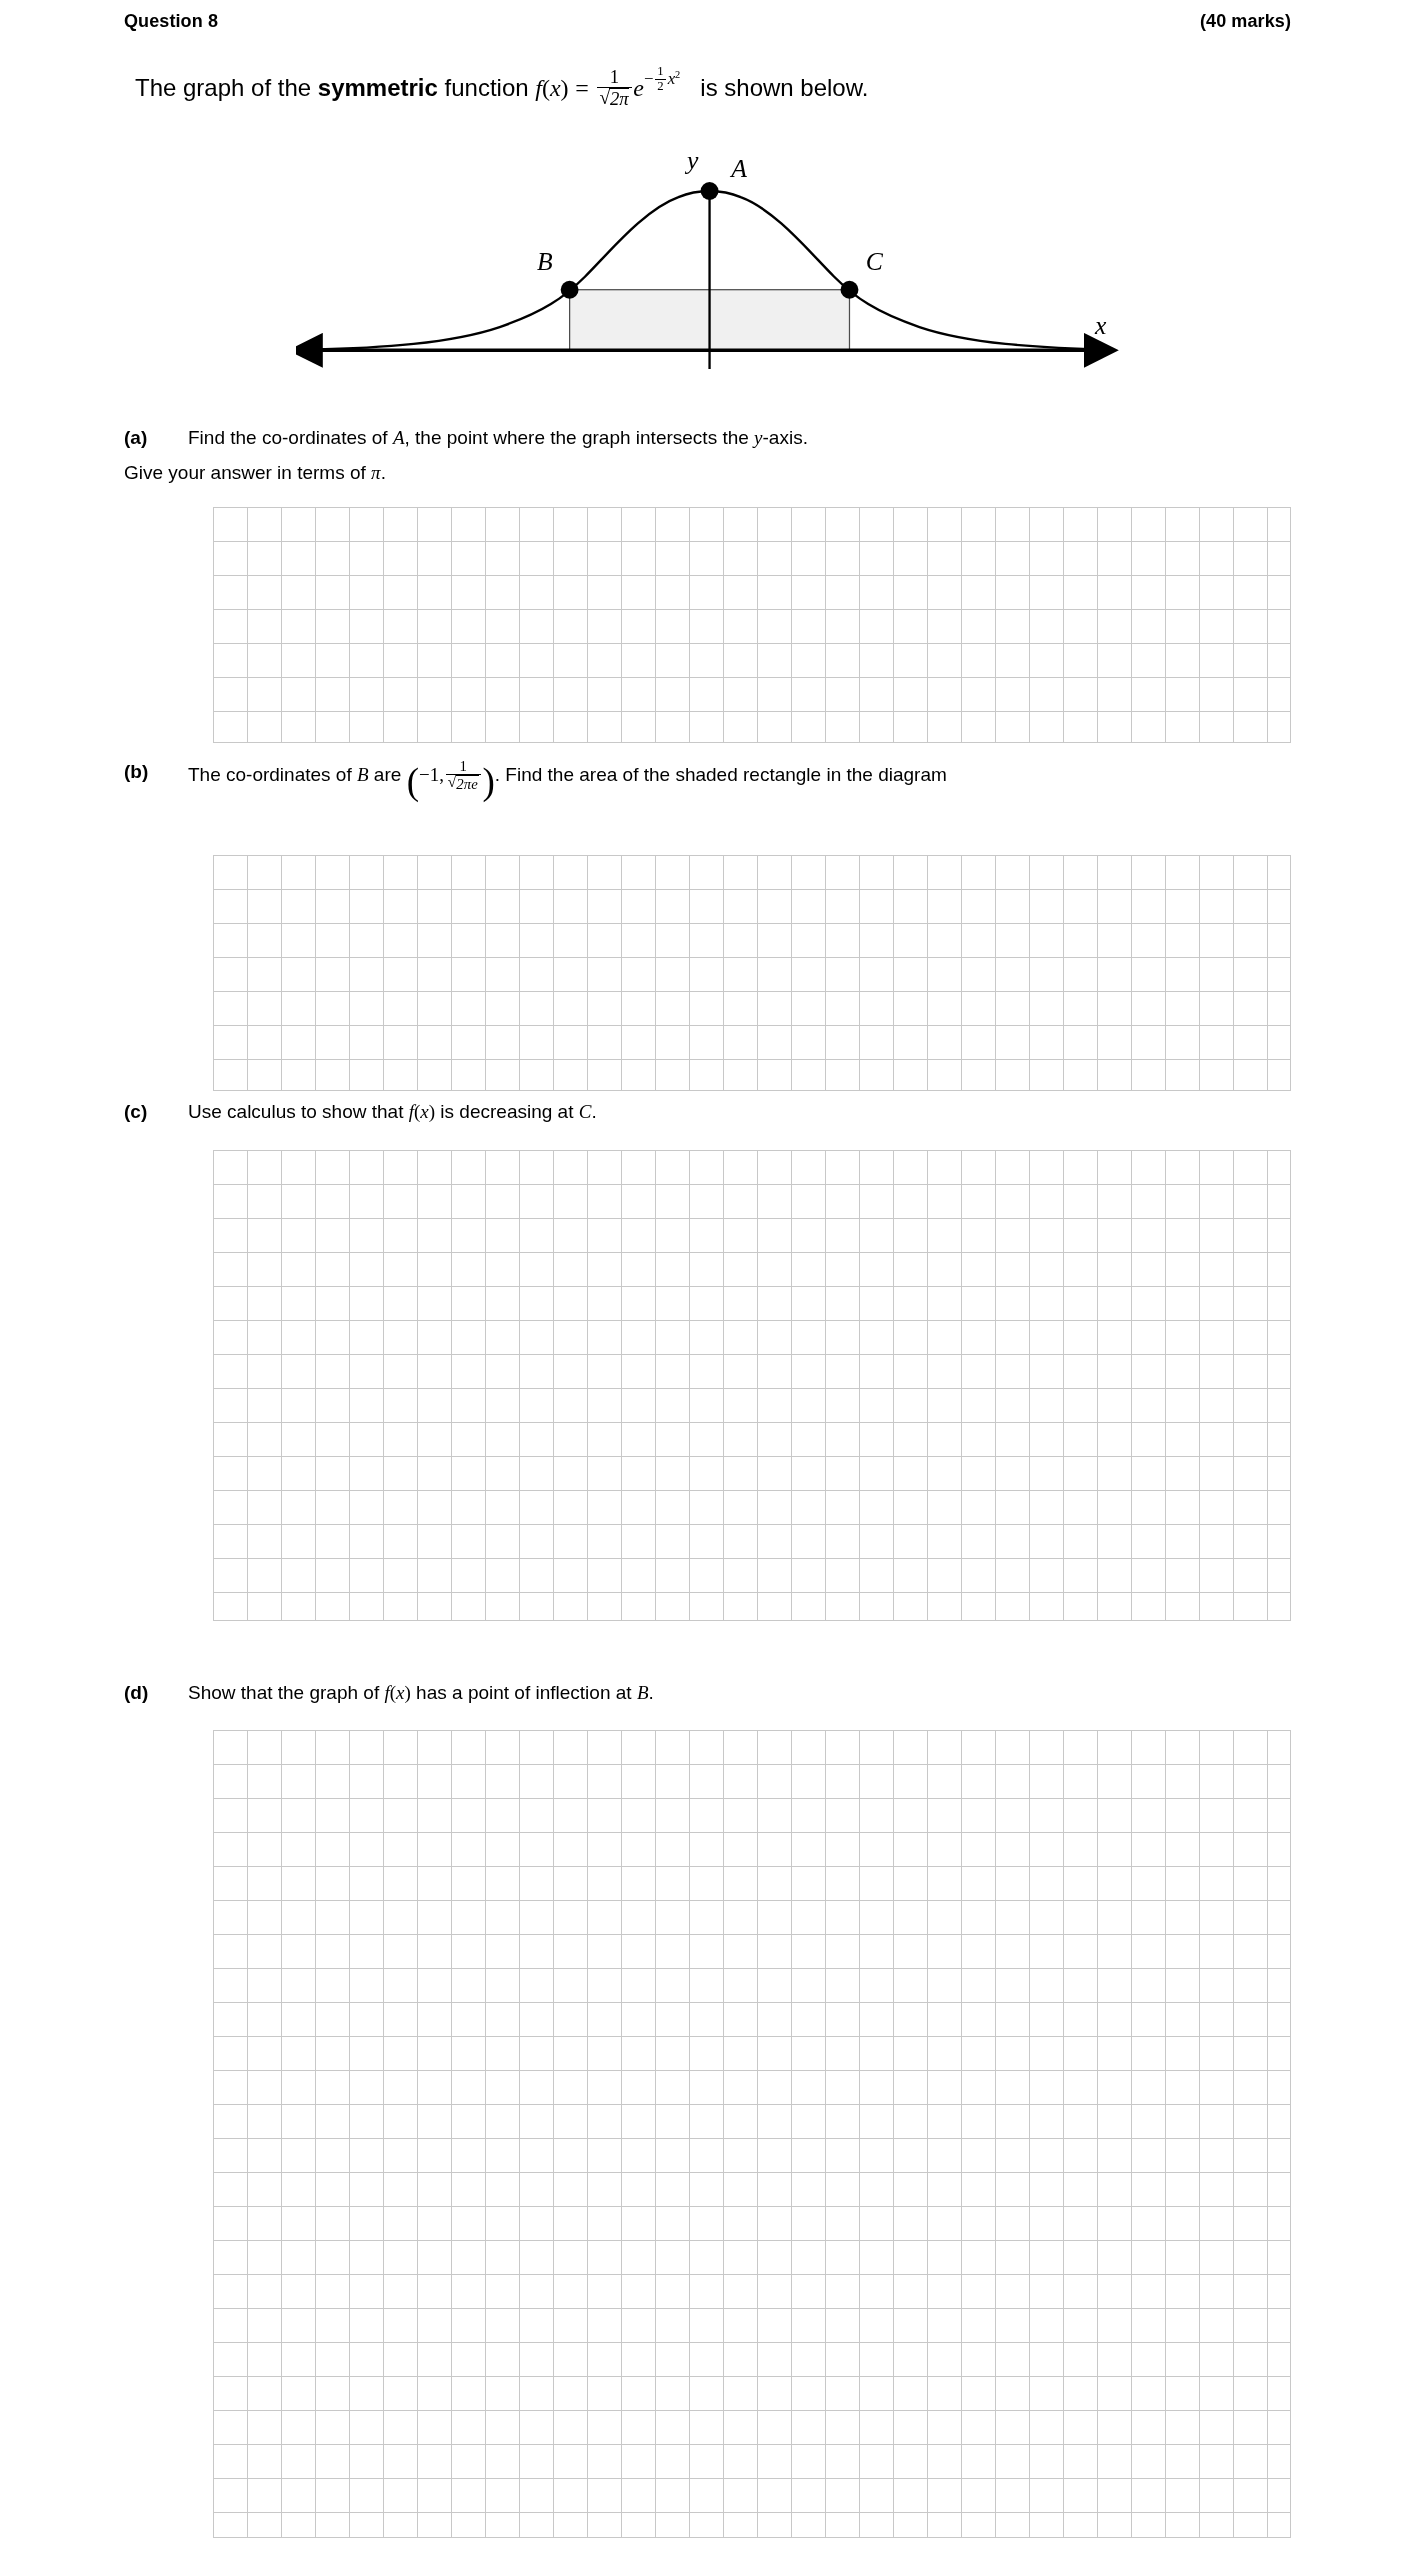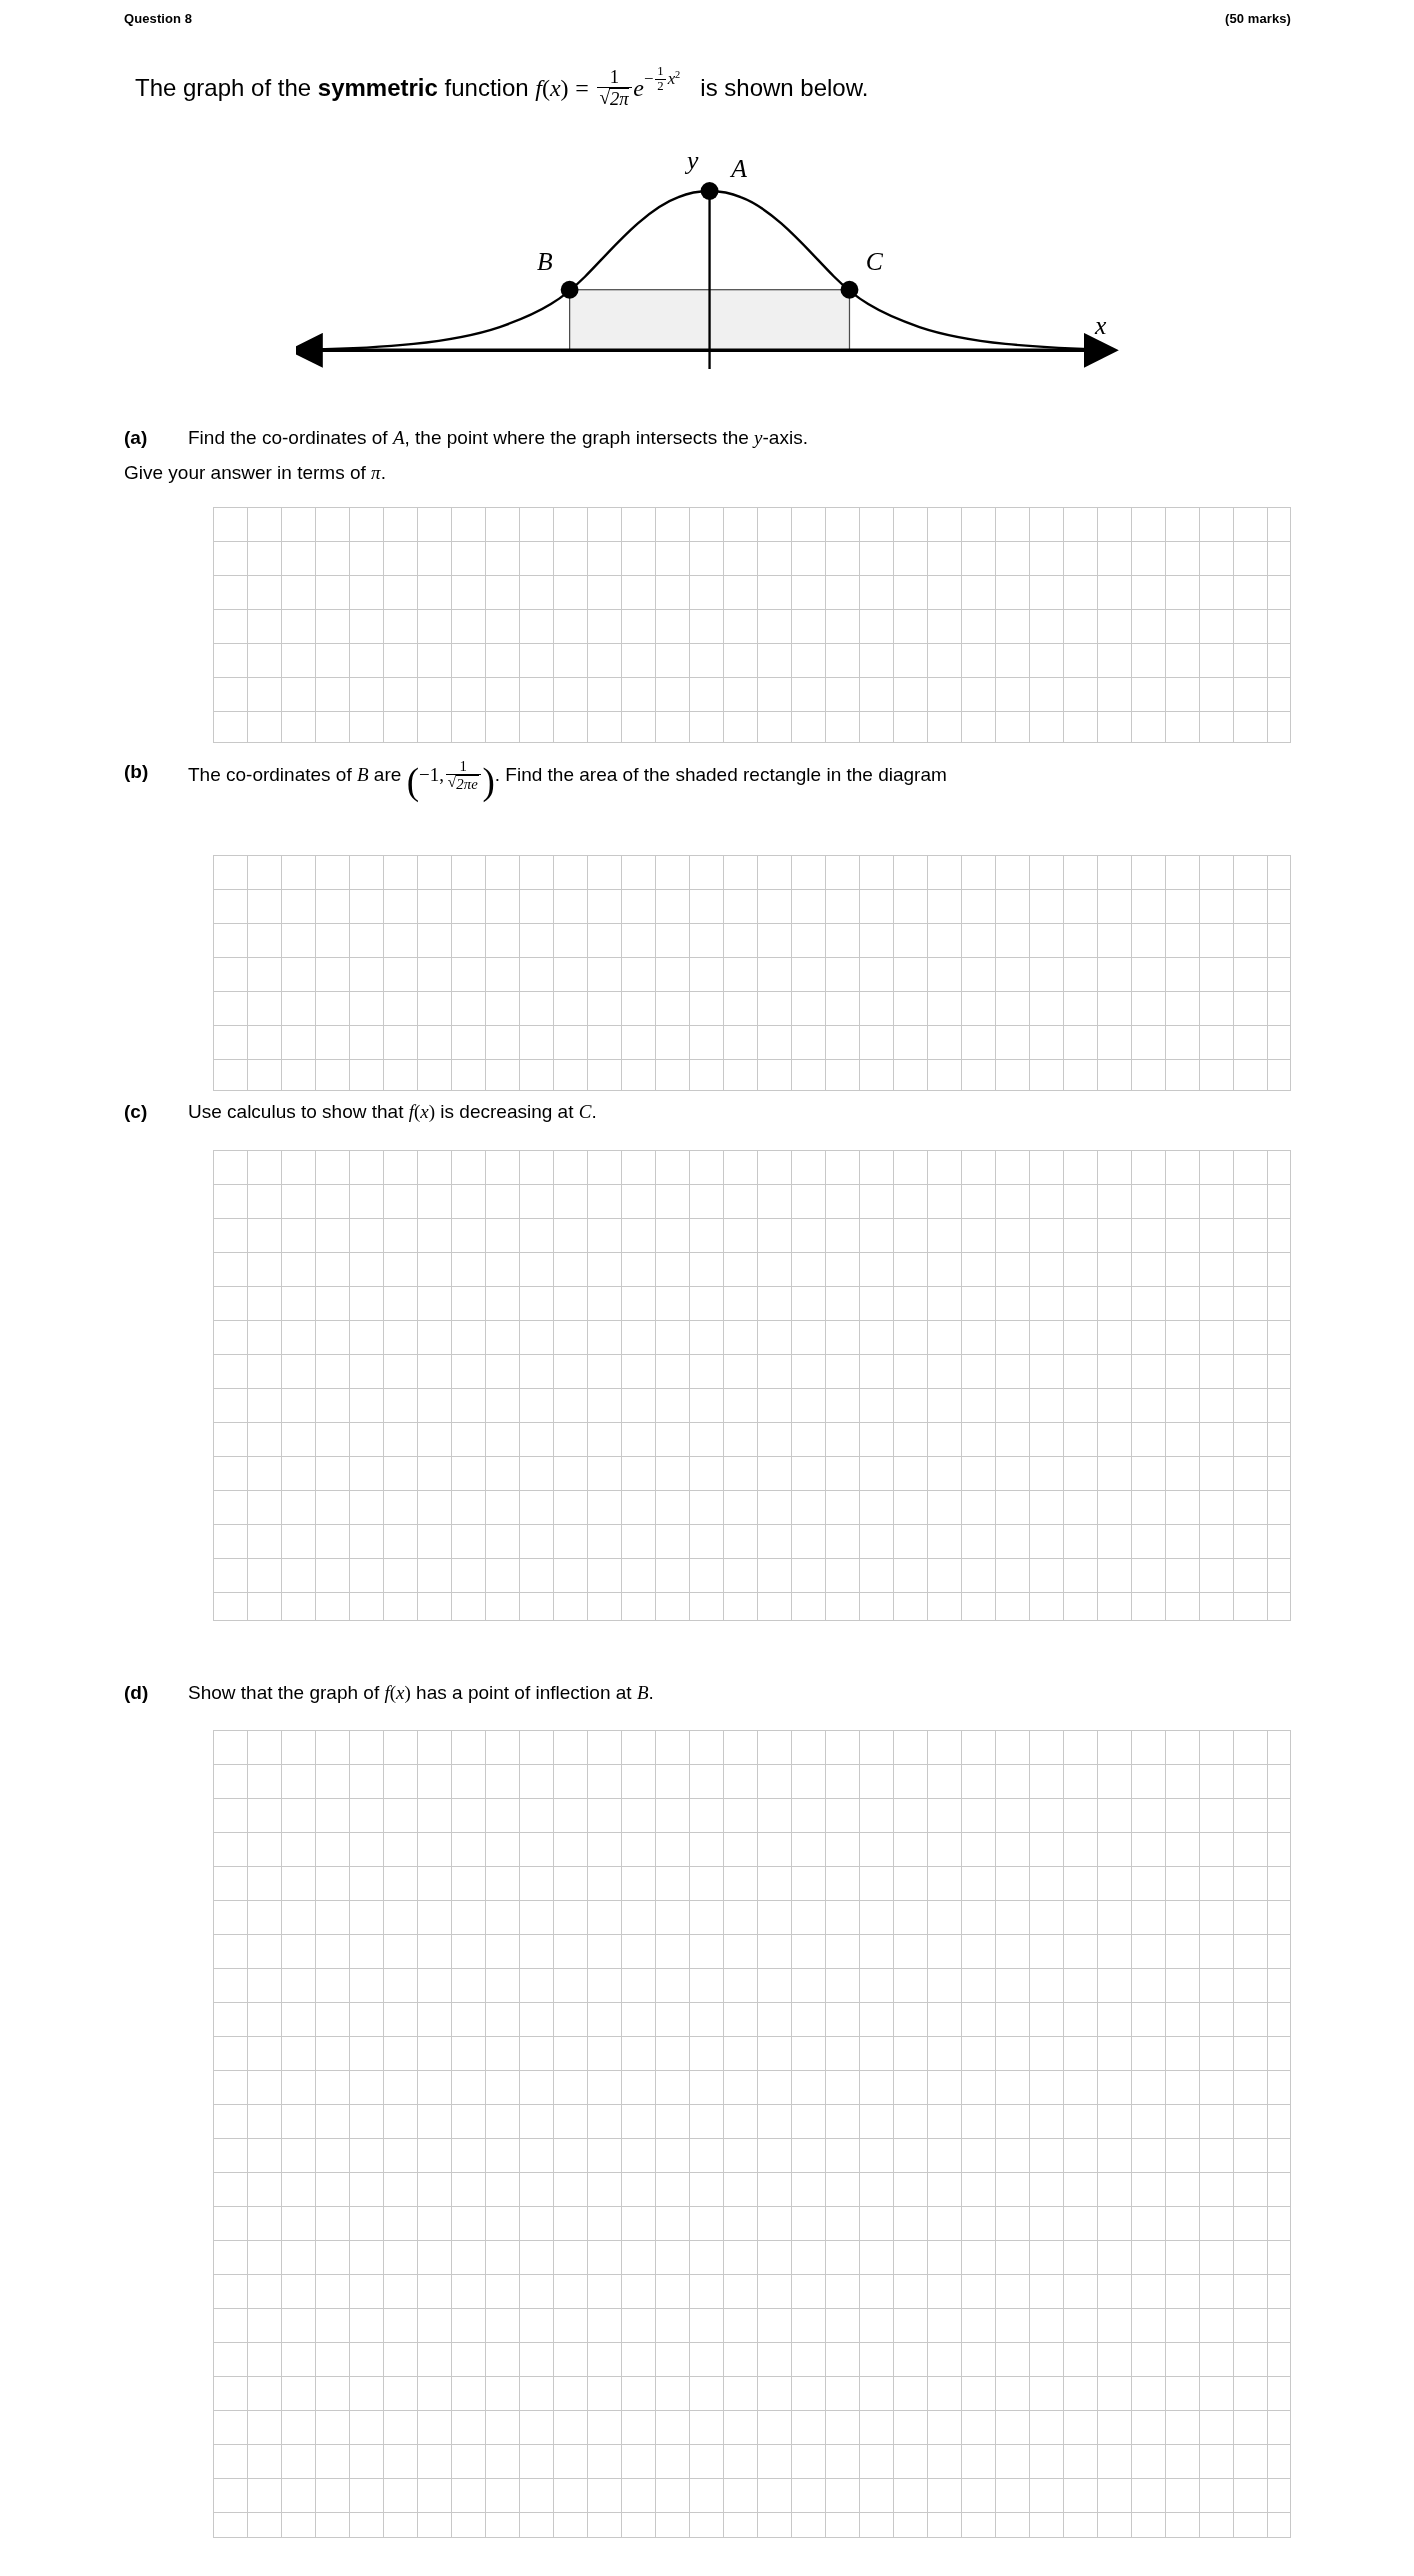--- a/index.html
+++ b/index.html
@@ -18,21 +18,21 @@
 
   
   .qheader {
     position: absolute;
     left: 124px;
     top: 11px;
     width: 1167px;
     display: flex;
     justify-content: space-between;
     align-items: center;
-    font-size: 13px;
+    font-size: 18px;
     font-weight: bold;
     letter-spacing: 0.1px;
   }
 
   
   .intro {
     position: absolute;
     left: 135px;
     top: 65px;
     font-size: 24px;
@@ -123,21 +123,21 @@
     background-position: 0 0, 0 0;
     border-right: 1.2px solid #c8c8c8;
     border-bottom: 1.2px solid #c8c8c8;
   }
 </style>
 </head>
 <body>
 
 <div class="qheader">
   <span>Question 8</span>
-  <span>(50 marks)</span>
+  <span>(40 marks)</span>
 </div>
 
 <div class="intro">
   <span>The graph of the </span><b>symmetric</b><span> function </span><span class="mi">f</span><span class="mo">(</span><span class="mi">x</span><span class="mo">)</span>&nbsp;<span class="mo">=</span>&nbsp;<span class="frac"><span class="num mn">1</span><span class="den"><span class="sqrt"><span class="rad mn">2π</span></span></span></span><span class="mi">e</span><span class="expo"><span class="mo">−</span><span class="frac"><span class="num mn">1</span><span class="den mn">2</span></span><span class="mi">x</span><span class="sup mn">2</span></span>&nbsp;&nbsp;<span> is shown below.</span>
 </div>
 
 <div class="diagram">
   <svg width="824" height="249" viewBox="0 0 1060 320" xmlns="http://www.w3.org/2000/svg">
 
     <rect x="352" y="195" width="360" height="78" fill="#f0f0f0" stroke="#4d4d4d" stroke-width="1.6"></rect>

